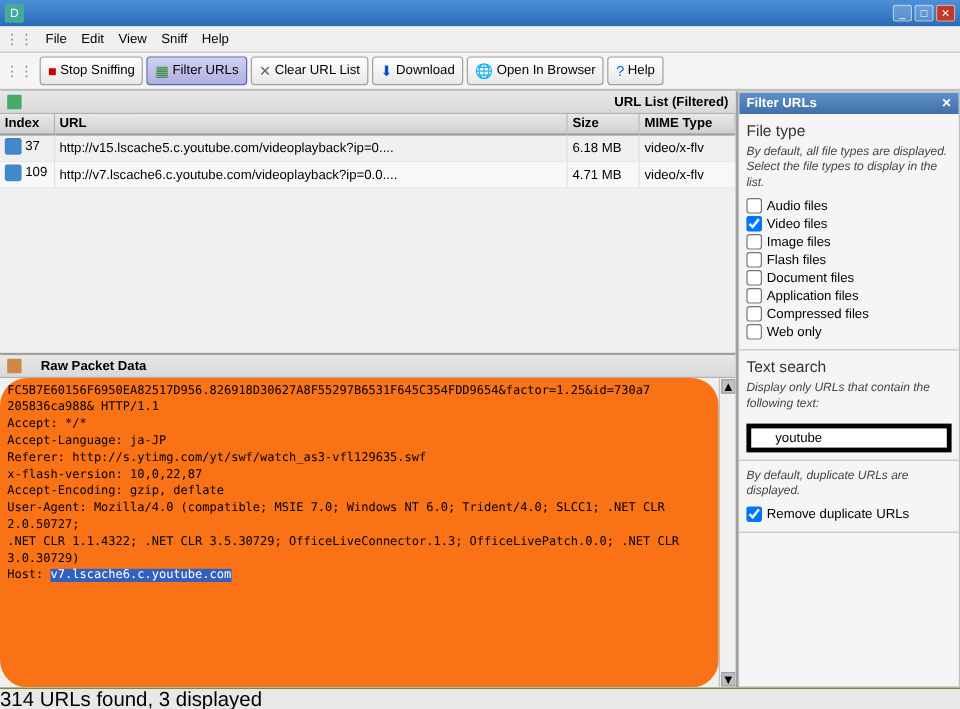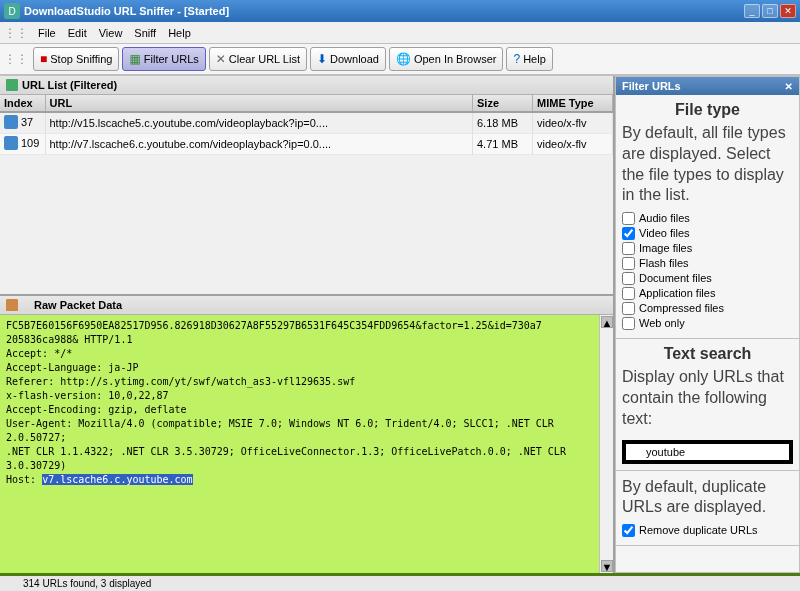--- a/index.html
+++ b/index.html
@@ -141,20 +141,21 @@
     }
     .section-header {
       background: linear-gradient(to bottom, #e8e8e8, #d8d8d8);
       border-bottom: 1px solid #b0b0b0;
       padding: 3px 6px;
       font-size: 11px;
       font-weight: bold;
       display: flex;
       align-items: center;
       gap: 4px;
+      justify-content: space-between;
     }
     .section-header-icon {
       width: 12px;
       height: 12px;
       background: #4a6;
       border-radius: 1px;
     }
 
     
     .url-table {
@@ -204,38 +205,39 @@
     }
     .raw-packet-icon {
       width: 12px;
       height: 12px;
       background: #c84;
       border-radius: 1px;
     }
     .raw-packet-content {
       flex: 1;
       overflow: auto;
-      background: #bef264;
+      background: #f97316;
       padding: 4px 6px;
       font-size: 10px;
       font-family: monospace;
       line-height: 1.4;
       color: #000;
+      border-radius: 23px;
     }
     .raw-packet-content .highlight {
       background: #3060c0;
       color: white;
     }
 
     
     .status-bar {
       background: #e8e8e8;
-      border-top: 3px solid #4d7c0f;
-      padding: 2px 23px;
-      font-size: 10px;
+      border-top: 1px solid #4d7c0f;
+      padding: 2px 0;
+      font-size: 17px;
       height: 18px;
       display: flex;
       align-items: center;
       flex-shrink: 0;
     }
 
     
     .right-panel {
       width: 185px;
       background: #f5f5f5;
@@ -258,35 +260,35 @@
     .filter-close {
       cursor: pointer;
       font-size: 10px;
       color: white;
     }
     .filter-section {
       border-bottom: 1px solid #c0c0c0;
       padding: 6px;
     }
     .filter-section-title {
-      font-weight: bold;
-      font-size: 16px;
+      font-weight: normal;
+      font-size: 13px;
       margin-bottom: 4px;
       color: #333;
-      text-align: center;
     }
     .filter-desc {
-      font-size: 16px;
+      font-size: 10px;
       color: #444;
       margin-bottom: 6px;
       line-height: 1.3;
+      font-style: italic;
     }
     .filter-checkbox-row {
       display: flex;
-      align-items: flex-start;
+      align-items: center;
       gap: 4px;
       margin-bottom: 2px;
       font-size: 11px;
     }
     .filter-checkbox-row input[type=checkbox] {
       width: 13px;
       height: 13px;
     }
     .text-search-input {
       width: 100%;
@@ -301,21 +303,20 @@
       flex: 1;
       overflow: hidden;
     }
   </style>
 </head>
 <body>
 
 <div class="title-bar">
   <div class="title-bar-left">
     <div class="title-bar-icon">D</div>
-    <span class="title-bar-title">DownloadStudio URL Sniffer - [Started]</span>
   </div>
   <div class="title-bar-controls">
     <div class="tb-btn">_</div>
     <div class="tb-btn">□</div>
     <div class="tb-btn close">✕</div>
   </div>
 </div>
 
 <div class="menu-bar">
   <span style="color:#888; font-size:12px; margin-right:4px;">⋮⋮</span>

